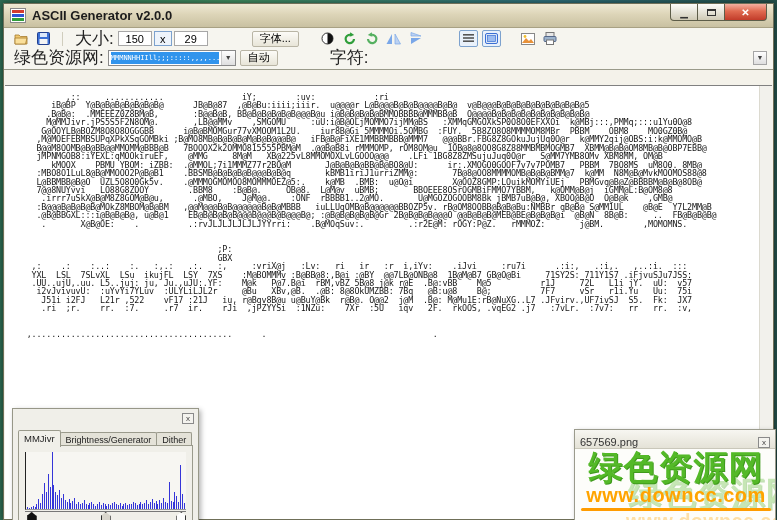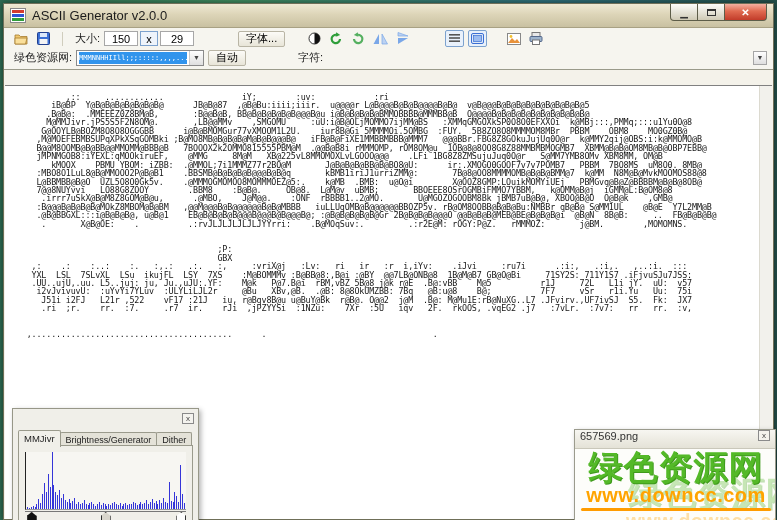--- a/index.html
+++ b/index.html
@@ -10,40 +10,40 @@
   .window { position:absolute; left:3px; top:3px; width:771px; height:517px;
     border:1px solid #6f6f58; background:#f4f2ea; box-shadow:0 0 6px rgba(0,0,0,.5); }
   .titlebar { height:24px; background:linear-gradient(180deg,#efe9d4 0%,#ddd5b8 45%,#c9c1a2 100%);
     display:flex; align-items:center; padding:0 6px; border-bottom:1px solid #a8a184; position:relative; }
   .app-icon { width:16px; height:15px; background:#fff; border:1px solid #888; margin-right:6px;
     display:flex; flex-direction:column; justify-content:space-around; padding:1px; }
   .app-icon i { display:block; height:3px; }
   .app-icon i:nth-child(1){ background:#d43b2f; }
   .app-icon i:nth-child(2){ background:#2f55d4; }
   .app-icon i:nth-child(3){ background:#2f9e3a; }
-  .title-text { font-size:13px; font-weight:normal; color:#1c1c1c; }
+  .title-text { font-size:13px; font-weight:bold; color:#1c1c1c; }
   .caption { position:absolute; right:6px; top:0; display:flex; }
   .cap-btn { height:17px; border:1px solid #5d5d49; border-top:none; display:flex; align-items:center; justify-content:center;
     font-size:10px; color:#333; background:linear-gradient(180deg,#fdfdfb,#cfcab5); }
   .cap-btn.min { width:28px; border-radius:0 0 0 4px; }
   .cap-btn.max { width:27px; border-left:none; }
   .cap-btn.close { width:42px; border-left:none; border-radius:0 0 4px 0;
     background:linear-gradient(180deg,#f3b0a0 0%,#e06a50 45%,#c23c2a 100%); color:#fff; font-weight:bold; }
   .max-glyph { width:9px; height:7px; border:1px solid #333; border-top:2px solid #333; }
 
   
   .menubar { height:21px; background:linear-gradient(180deg,#faf8ef,#eceadb); display:flex; align-items:center;
     padding-left:12px; gap:26px; border-bottom:1px solid #d8d5c5; }
   .menu-item { font-size:12px; color:#222; padding:2px 4px; }
 
   
   .toolbar { background:#f6f5ef; border-bottom:1px solid #9a9a8a; padding:2px 6px 3px 6px; }
   .tb-row { display:flex; align-items:center; height:17px; }
   .tb-row1 { margin-bottom:2px; }
-  .tb-label { font-size:11px; color:#222; margin:0 4px; white-space:nowrap; }
+  .tb-label { font-size:17px; color:#222; margin:0 4px; white-space:nowrap; }
   .tb-input { width:34px; height:15px; border:1px solid #a7a7a7; background:#fff; font-size:11px; text-align:center;
     font-family:"Liberation Sans",sans-serif; }
   .x-box { width:18px; height:15px; border:1px solid #7da2ce; background:#eef4fb; font-size:11px;
     display:flex; align-items:center; justify-content:center; margin:0 2px; }
   .tb-btn { height:16px; border:1px solid #b9b5a5; background:linear-gradient(180deg,#fcfbf7,#e8e5d8);
     font-size:11px; padding:0 7px; display:flex; align-items:center; border-radius:2px; }
   .tb-sep { width:1px; height:14px; background:#d0cdbd; margin:0 8px; }
   .ico { width:16px; height:15px; margin:0 3px; display:flex; align-items:center; justify-content:center; }
   .toggle { width:19px; height:17px; border:1px solid #7da2ce; background:#e9f1fb; border-radius:2px;
     display:flex; align-items:center; justify-content:center; margin:0 2px; }
@@ -83,21 +83,21 @@
   .handle { position:absolute; top:1px; width:10px; height:10px;
     clip-path:polygon(50% 0,100% 40%,100% 100%,0 100%,0 40%); border:1px solid #333; }
   .handle.black { background:#111; }
   .handle.gray  { background:#d9d6cc; }
   .handle.white { background:#fdfdfd; }
 
   
   .preview-win { position:absolute; left:570px; top:425px; width:202px; height:95px;
     background:#fff; border:1px solid #9b9b8d; box-shadow:2px 2px 5px rgba(0,0,0,.3); }
   .pv-title { height:19px; background:linear-gradient(180deg,#f7f6f1,#e4e2d7); border-bottom:1px solid #c9c7ba;
-    display:flex; align-items:flex-start; padding:0 5px; }
+    display:flex; align-items:flex-end; padding:0 5px; }
   .pv-title-text { font-size:11px; color:#333; }
   .pv-close { margin-left:auto; width:12px; height:11px; border:1px solid #8a8a8a; background:#f4f3ee;
     font-size:8px; line-height:9px; text-align:center; color:#444; }
   .pv-body { position:relative; height:75px; overflow:hidden; background:#fdfdfa; }
   .wm { position:absolute; left:4px; top:0; width:194px; text-align:center; }
   .wm .cn { font-size:34px; font-weight:bold; color:#54b928; letter-spacing:1px; line-height:36px;
     text-shadow:1px 1px 0 #3f9a1d; }
   .wm .en { font-size:20px; font-weight:bold; color:#ffa400; line-height:20px; letter-spacing:0.5px; }
   .wm .rule { height:3px; background:#ff9c00; margin:3px 2px 0 2px; border-radius:2px; }
   .wm.ghost { transform:translate(38px,26px) scale(.98); opacity:.32; }

